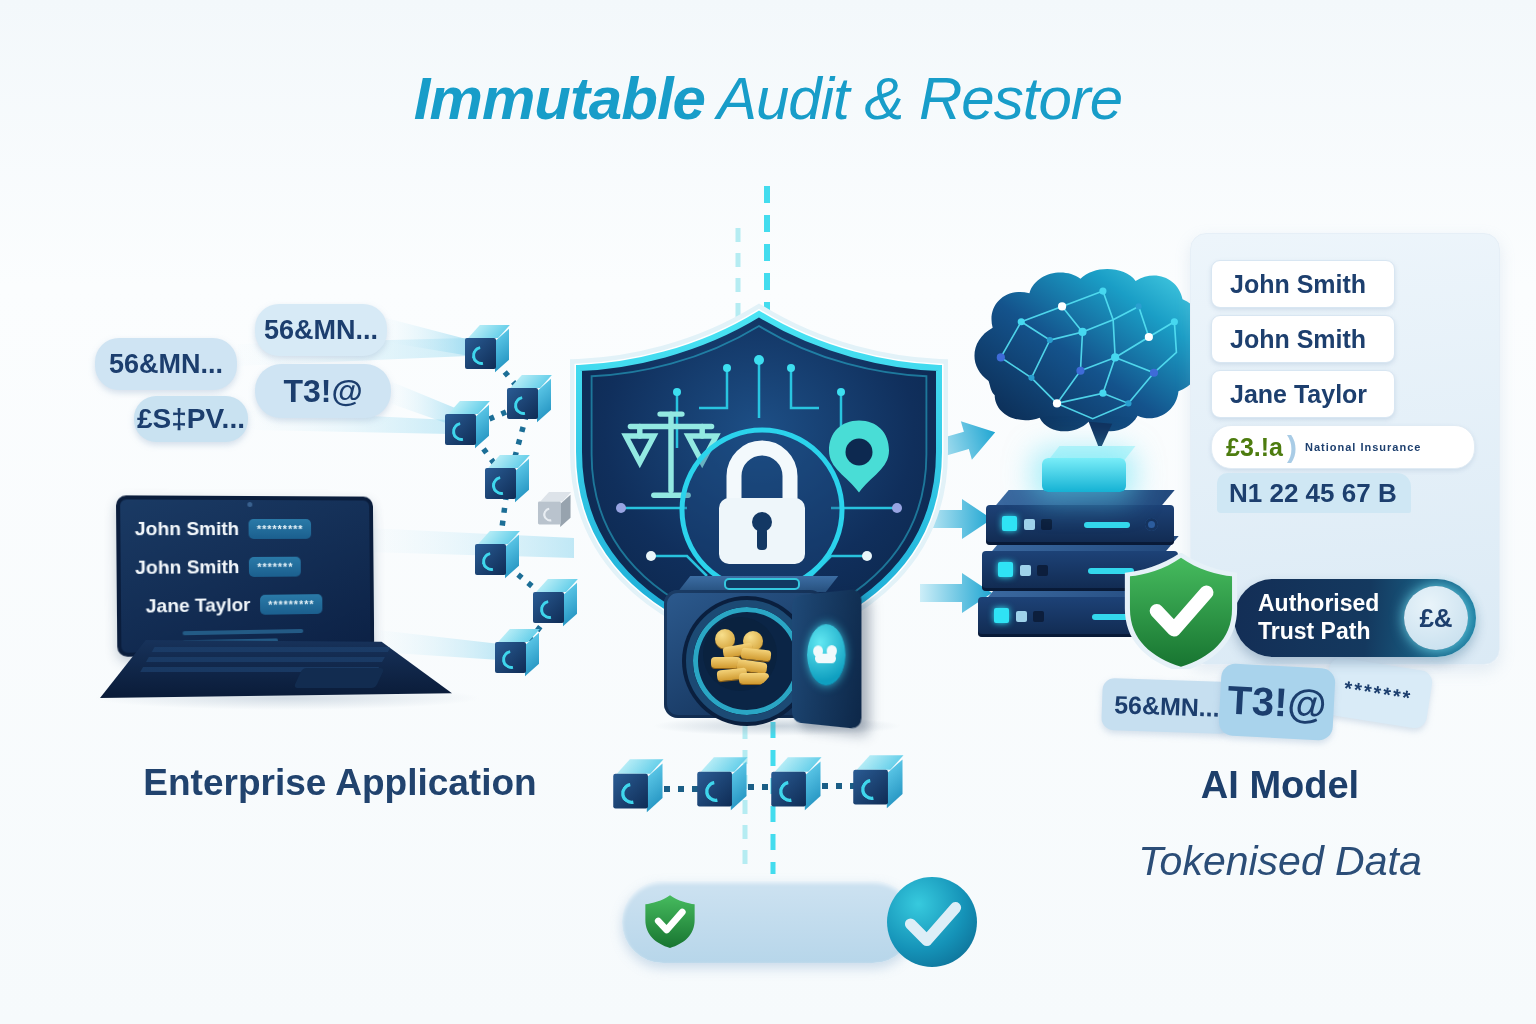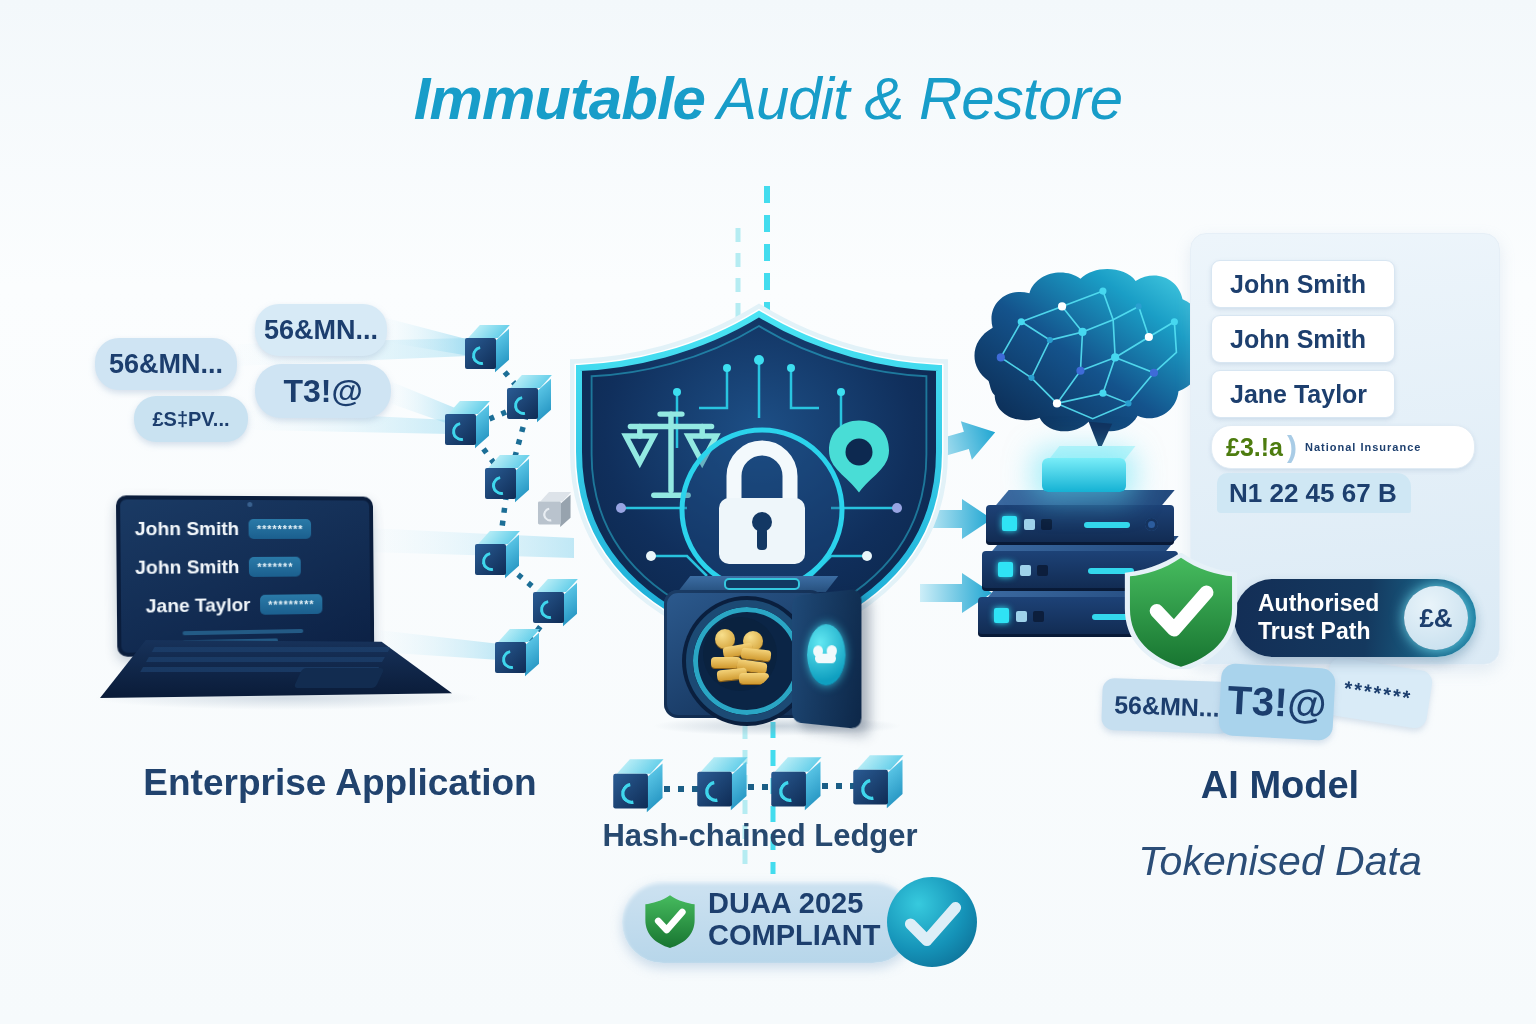--- a/index.html
+++ b/index.html
@@ -16,21 +16,21 @@
   .t1{font-weight:bold;margin-right:12px;}
   .t2{font-weight:500;}
 
   
   .chip{position:absolute;display:flex;align-items:center;justify-content:center;
     background:#cfe4f3;color:#1c3e6e;font-weight:bold;
     box-shadow:0 3px 6px rgba(140,170,200,.35);}
   .chipL1{left:95px;top:338px;width:142px;height:52px;border-radius:24px;font-size:27px;}
   .chipL2{left:255px;top:304px;width:132px;height:52px;border-radius:24px;font-size:27px;background:#d7eaf6;}
   .chipL3{left:255px;top:364px;width:136px;height:54px;border-radius:26px;font-size:32px;}
-  .chipL4{left:134px;top:396px;width:114px;height:46px;border-radius:22px;font-size:20px;background:#c9e2f1;}
+  .chipL4{left:134px;top:396px;width:114px;height:46px;border-radius:22px;font-size:28px;background:#c9e2f1;}
   .chipR1{left:1102px;top:680px;width:130px;height:52px;border-radius:12px;font-size:25px;transform:rotate(2deg);background:#c6dff0;z-index:3;}
   .chipR2{left:1220px;top:666px;width:114px;height:72px;border-radius:14px;font-size:40px;transform:rotate(3deg);background:#a9d3ec;z-index:4;}
   .chipR3{left:1326px;top:664px;width:104px;height:58px;border-radius:12px;font-size:20px;letter-spacing:2px;transform:rotate(9deg);background:#d9ebf7;z-index:2;}
 
   
   .laptop{position:absolute;left:100px;top:488px;width:380px;height:225px;}
   .lap-shadow{position:absolute;left:-8px;top:198px;width:390px;height:24px;
     background:radial-gradient(ellipse,rgba(150,170,190,.38),transparent 70%);}
   .lap-screen{position:absolute;left:18px;top:8px;width:252px;height:150px;
     background:linear-gradient(160deg,#1a3a64,#0c2145);border-radius:10px;border:4px solid #0a1d3c;
@@ -533,40 +533,35 @@
     </div>
   <div class="cube" style="left:856px;top:758px;transform:scale(1.12)">
       <i class="c-top"></i>
       <i class="c-side"></i>
       <i class="c-front">
         <b class="c-glyph"></b>
       </i>
     </div>
 
   <div class="lbl lbl-enterprise">Enterprise Application</div>
-  <div class="lbl lbl-ledger">Hash-chained Ledger</div>
   <div class="lbl lbl-ai">AI Model</div>
   <div class="lbl lbl-token">Tokenised Data</div>
 
   <div class="badge">
     <div class="badge-pill"></div>
     <svg class="badge-gshield" viewBox="0 0 100 100">
       <defs>
           <linearGradient id="gr2" x1="0" y1="0" x2="0" y2="1">
         <stop offset="0" stop-color="#46bb5e"></stop>
             <stop offset="1" stop-color="#187531"></stop>
       </linearGradient>
         </defs>
       <path d="M50,4 C64,14 82,19 94,20 L94,48 C94,75 75,90 50,98 C25,90 6,75 6,48 L6,20 C18,19 36,14 50,4 Z" fill="url(#gr2)"></path>
       <path d="M29,50 L44,66 L72,34" stroke="#ffffff" stroke-width="12" fill="none" stroke-linecap="round" stroke-linejoin="round"></path>
     </svg>
-    <div class="badge-text">
-      <div>DUAA 2025</div>
-      <div>COMPLIANT</div>
-    </div>
     <svg class="badge-circle" viewBox="0 0 90 90">
       <defs>
           <radialGradient id="tcG" cx="35%" cy="30%" r="85%">
         <stop offset="0" stop-color="#37cade"></stop>
             <stop offset="60%" stop-color="#1593b8"></stop>
             <stop offset="100%" stop-color="#0d6d94"></stop>
       </radialGradient>
         </defs>
       <circle cx="45" cy="45" r="44" fill="url(#tcG)"></circle>
       <path d="M24,47 L40,63 L68,31" stroke="#ddeef7" stroke-width="11" fill="none" stroke-linecap="round" stroke-linejoin="round"></path>

